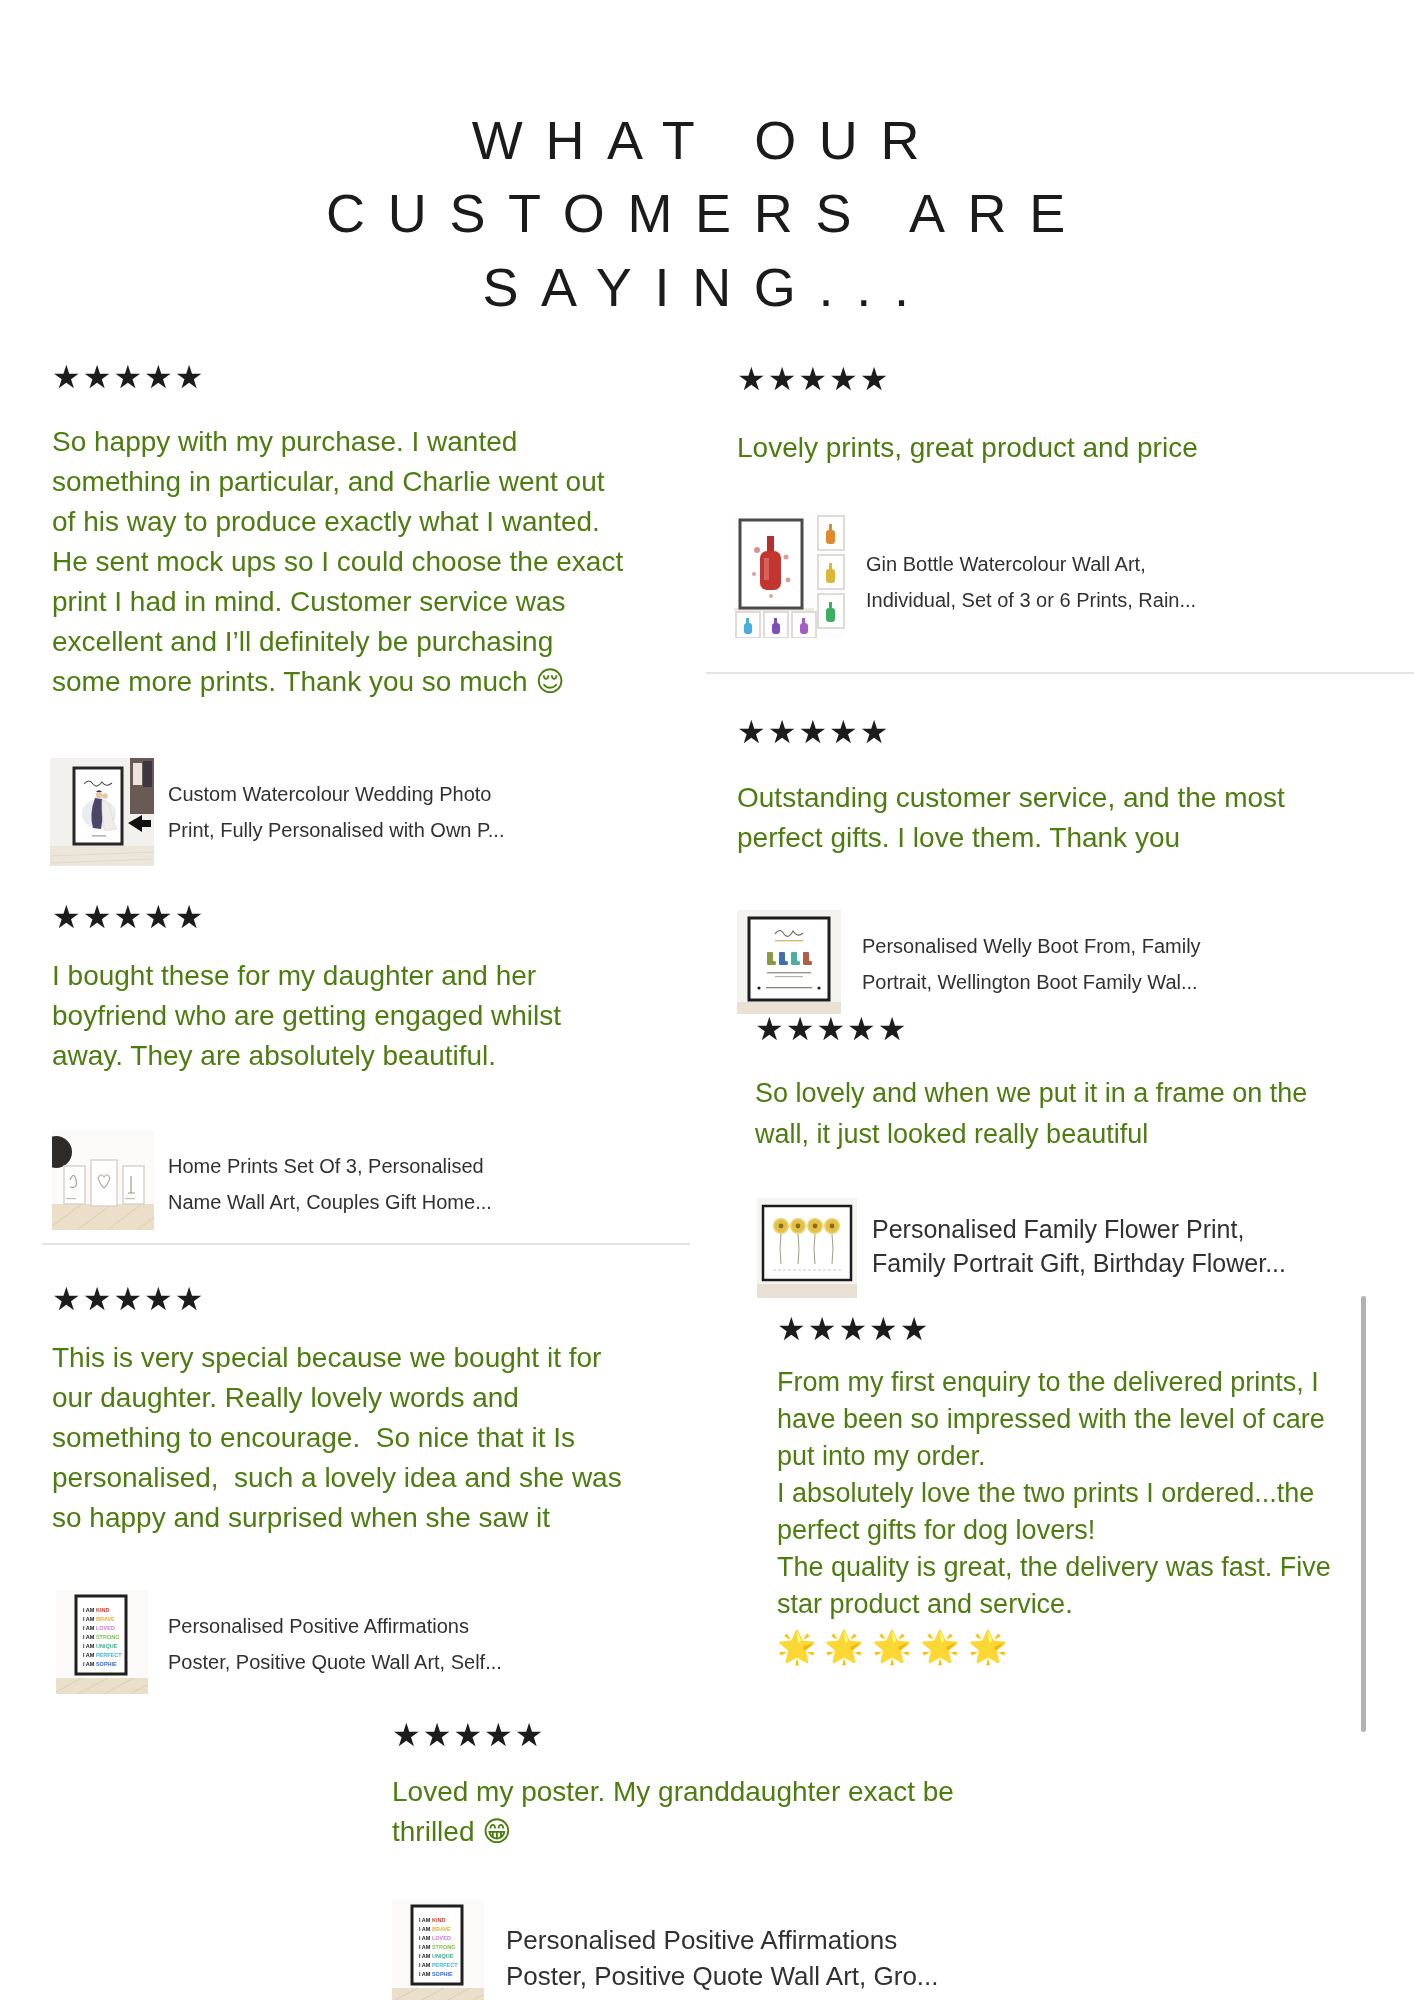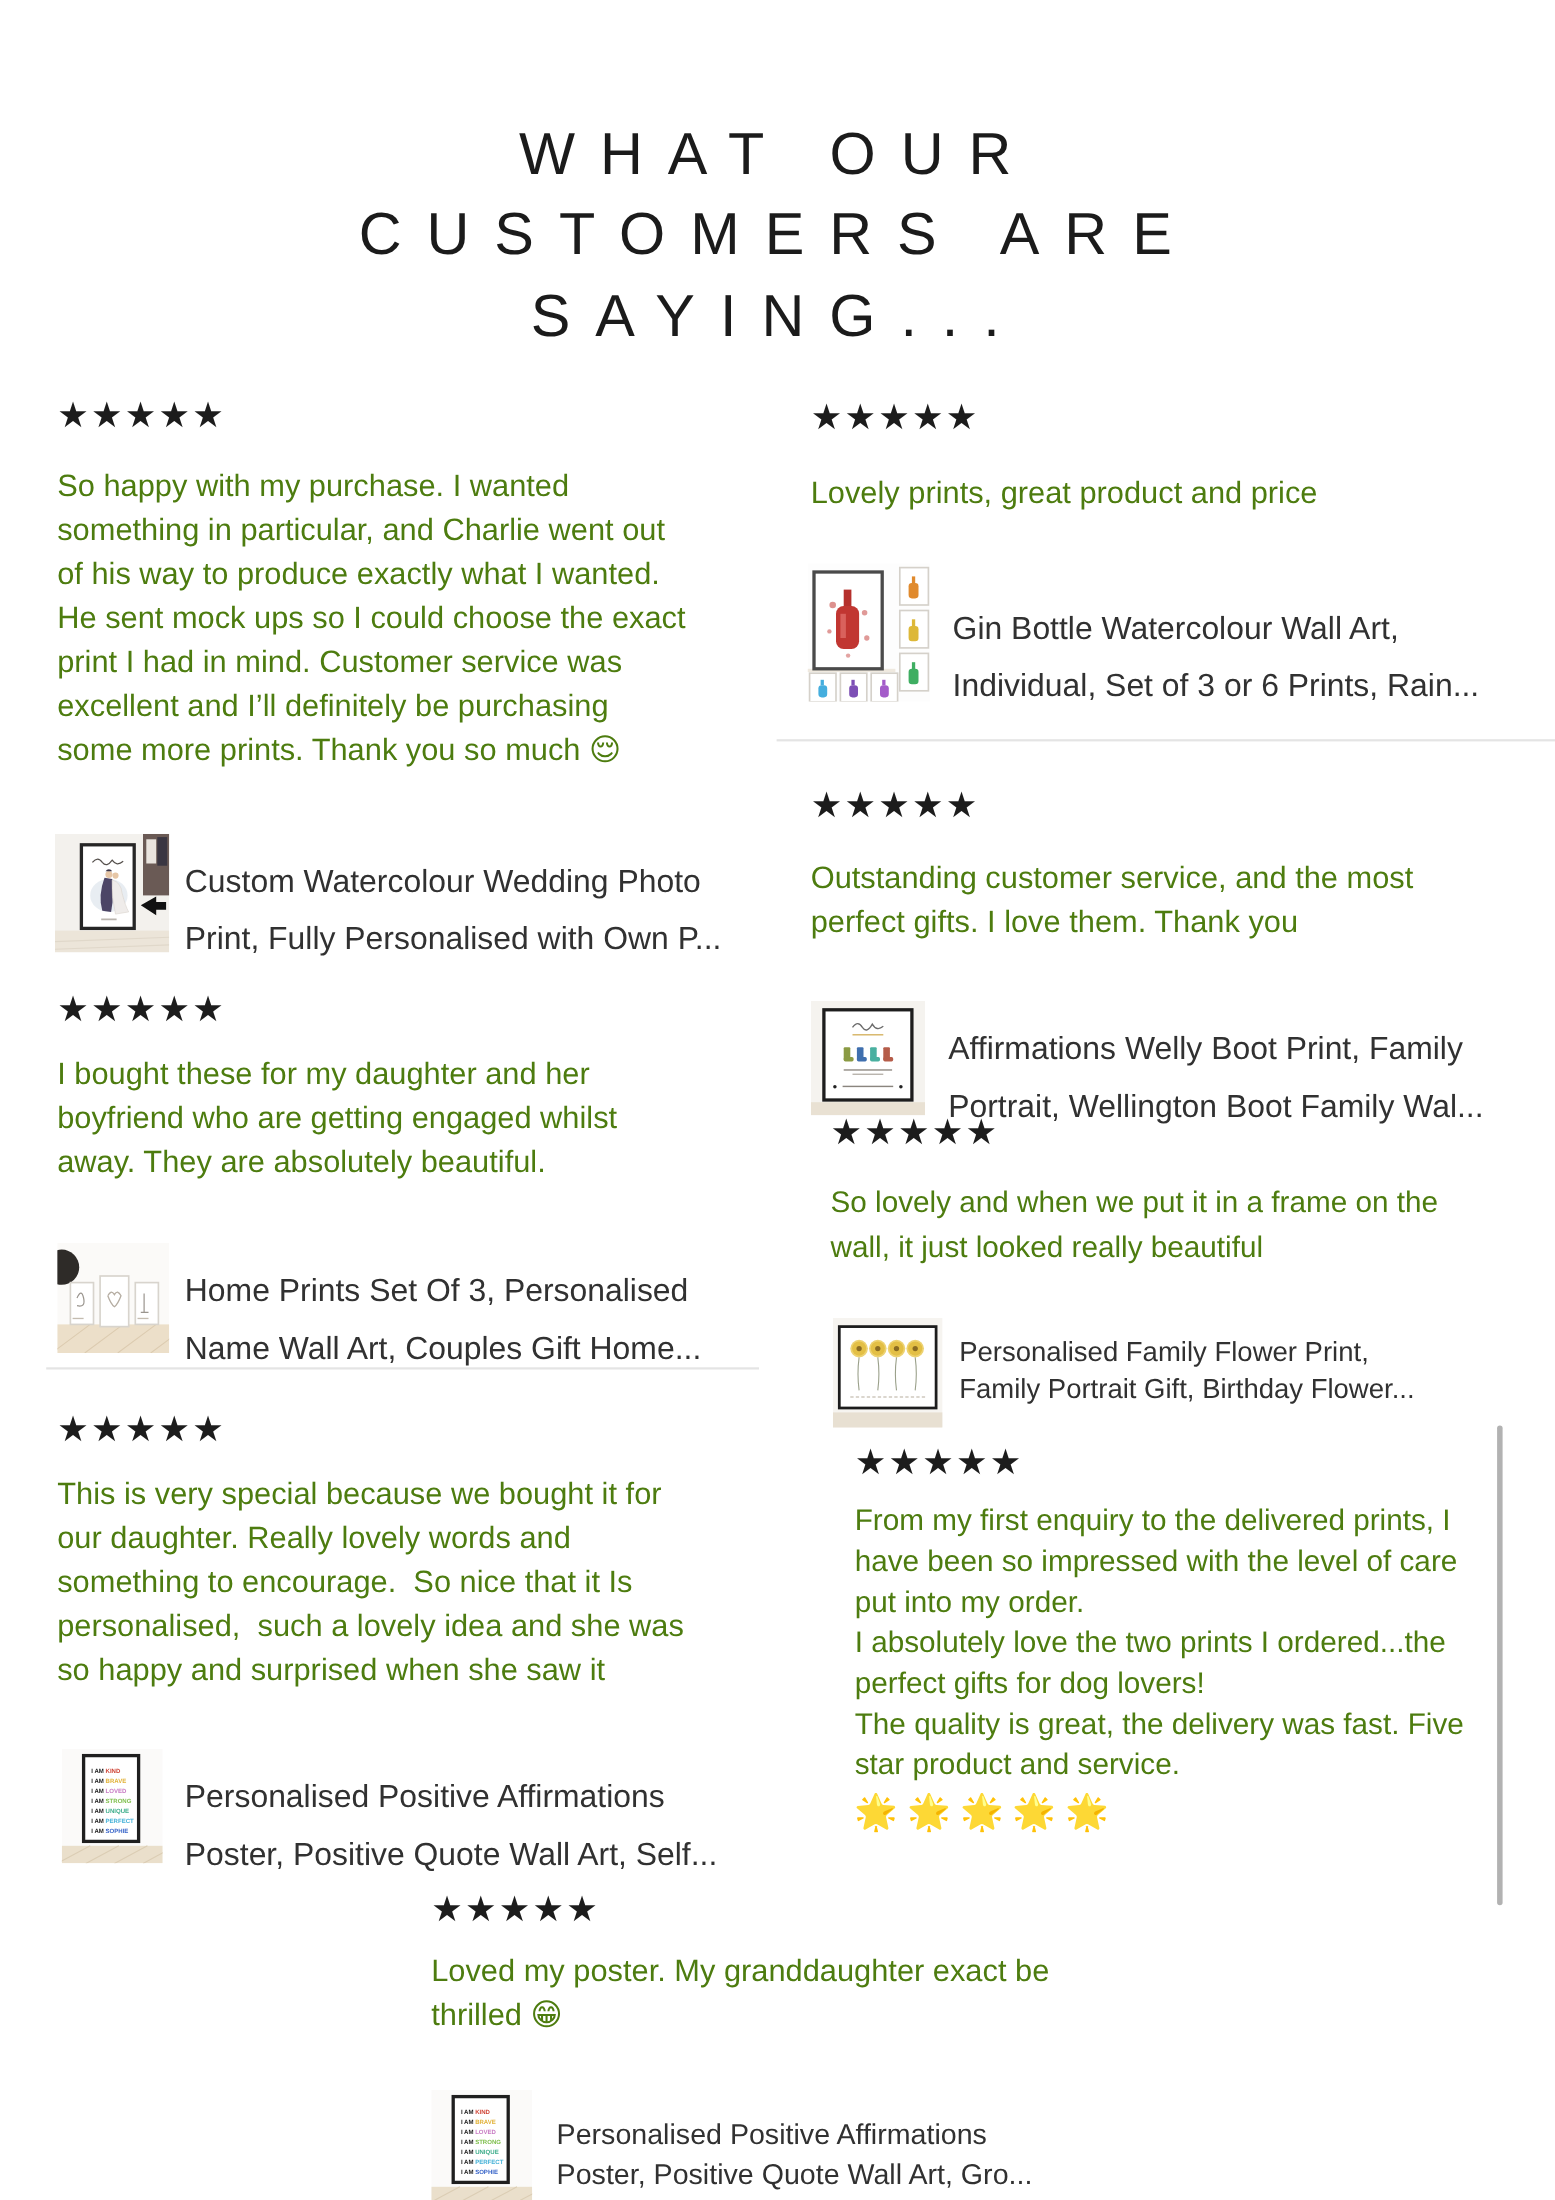--- a/index.html
+++ b/index.html
@@ -5,21 +5,21 @@
   html,body{margin:0;padding:0;background:#ffffff;}
   .page{position:relative;width:1414px;height:2000px;background:#fff;overflow:hidden;
         font-family:"Liberation Sans","DejaVu Sans",sans-serif;color:#3f3f3f;}
   .abs{position:absolute;}
   .main-title{top:104px;left:0;width:1414px;text-align:center;font-size:54px;font-weight:300;
               letter-spacing:0.42em;color:#1b1b1b;line-height:1.36;white-space:pre;}
   .stars{font-size:32px;letter-spacing:2px;color:#1c1c1c;white-space:pre;}
   .review{font-size:28px;line-height:40px;color:#4d7c0f;white-space:pre;}
   .review.md{font-size:27px;line-height:41px;}
   .review.sm{font-size:27px;line-height:37px;}
-  .ptitle{font-size:29px;line-height:52px;color:#313131;white-space:pre;}
+  .ptitle{font-size:20px;line-height:36px;color:#313131;white-space:pre;}
   .ptitle.md{font-size:26px;line-height:36px;}
   .ptitle.sm{font-size:25px;line-height:34px;}
   .divider{height:2px;background:#e4e4e4;}
   .glow{font-size:32px;letter-spacing:8px;white-space:pre;}
   .scroll-thumb{width:5px;height:436px;border-radius:3px;background:#b2b2b2;}
   .thumb{overflow:hidden;}
   .thumb svg{display:block;}
   .aff-line{font-family:"Liberation Sans","DejaVu Sans",sans-serif;font-size:5.5px;font-weight:700;fill:#1a1a1a;}
   .aw0{fill:#cf4436}.aw1{fill:#e2b33c}.aw2{fill:#c87bc4}.aw3{fill:#7fbf4d}
   .aw4{fill:#3fae8c}.aw5{fill:#47b2d8}.aw6{fill:#3a66c9}
@@ -200,21 +200,21 @@
         <rect x="66" y="42" width="6" height="12" rx="1" fill="#b55c49"></rect>
           <rect x="66" y="51" width="9" height="4" rx="1.5" fill="#b55c49"></rect>
       </g>
       <rect x="30" y="62" width="44" height="1.4" fill="#9a958e"></rect>
       <rect x="38" y="66" width="28" height="1.2" fill="#b5b0a8"></rect>
       <circle cx="22" cy="78" r="1.6" fill="#222222"></circle>
       <rect x="29" y="77" width="46" height="1.3" fill="#8a857e"></rect>
       <circle cx="82" cy="78" r="1.6" fill="#222222"></circle>
     </svg>
   </div>
-  <div class="abs ptitle" style="left:862px;top:928px;width:548px;">Affirmations Welly Boot Print, Family
+  <div class="abs ptitle" style="left:862px;top:928px;width:548px;">Personalised Welly Boot From, Family
 Portrait, Wellington Boot Family Wal...</div>
 
   <div class="abs stars" style="left:755px;top:1010px;">★★★★★</div>
   <div class="abs review md" style="left:755px;top:1073px;width:640px;">So lovely and when we put it in a frame on the
 wall, it just looked really beautiful</div>
 
   <div class="abs thumb" style="left:757px;top:1198px;width:100px;height:100px;">
     <svg width="100" height="100" viewBox="0 0 100 100">
       <rect width="100" height="100" fill="#f6f4f0"></rect>
       <rect y="86" width="100" height="14" fill="#e8e0d2"></rect>

